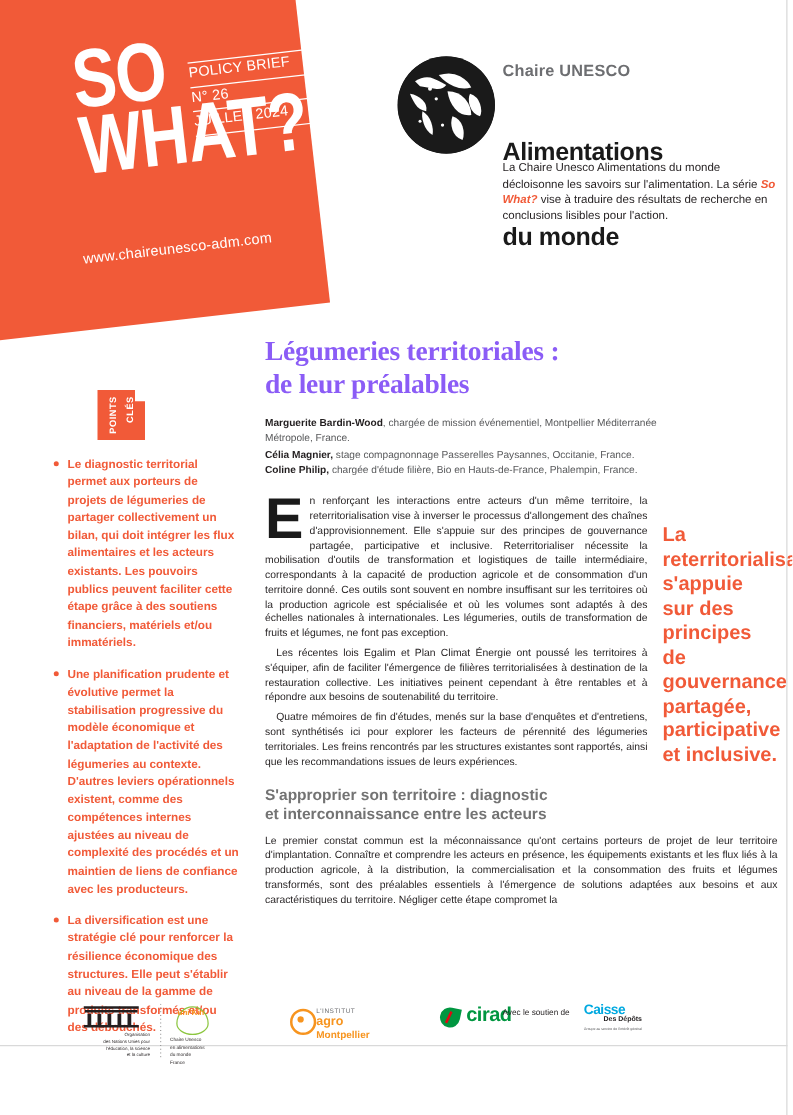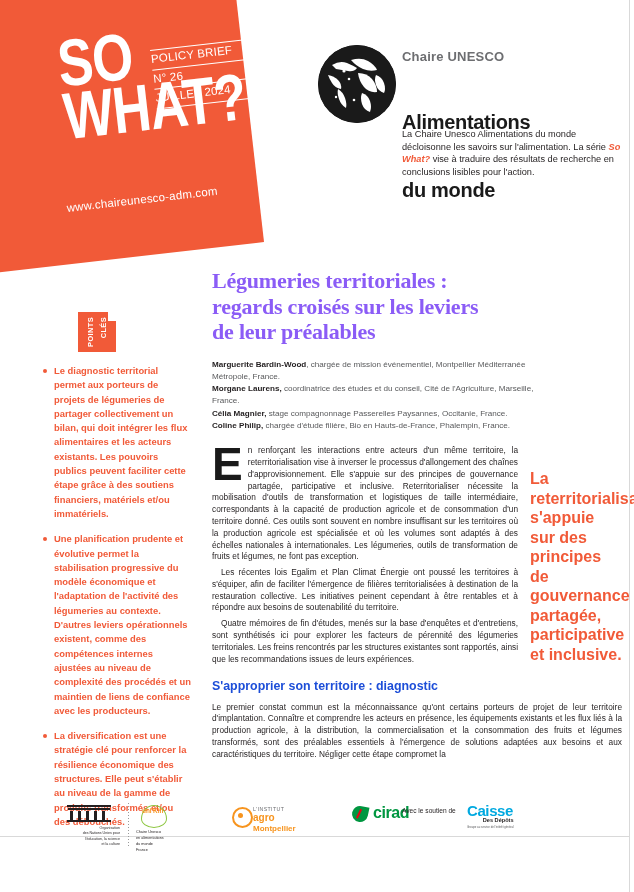--- a/index.html
+++ b/index.html
@@ -141,21 +141,21 @@
     float:right;
     width:92px;
     margin:24px 0 6px 12px;
     color:#f15a38;font-weight:bold;font-size:16px;line-height:1.22;
     font-family:"Liberation Sans",sans-serif;
   }
 
   .sec-head{
     clear:both;
     margin-top:14px;
-    color:#1d4ed8;font-weight:bold;font-size:12.4px;line-height:1.22;
+    color:#737373;font-weight:bold;font-size:12.4px;line-height:1.22;
   }
   .sec-head span{display:block;}
   .sec-body{margin-top:7px;}
 
   
   .footer-rule{position:absolute;left:0;top:836px;width:630px;height:1px;background:#d9d9d9;}
   .footer{position:absolute;left:0;top:803px;width:634px;height:49px;}
 
   .unesco-logo{position:absolute;left:58px;top:2px;width:62px;text-align:center;}
   .temple{width:44px;height:17px;margin:0 auto;position:relative;}
@@ -193,21 +193,21 @@
   .cirad{position:absolute;left:352px;top:3px;}
   .cirad-leaf{
     position:absolute;left:0;top:0;width:16px;height:16px;border-radius:50% 0 50% 50%;
     background:#009640;transform:rotate(12deg);
   }
   .cirad-leaf::after{content:"";position:absolute;left:6px;top:3px;width:2px;height:10px;background:#e30613;transform:rotate(14deg);}
   .cirad-txt{position:absolute;left:21px;top:-2px;font-size:16px;font-weight:bold;color:#009640;letter-spacing:-.4px;}
 
   .soutien{position:absolute;left:402px;top:4px;font-size:6.6px;color:#231f20;}
   .caisse{position:absolute;left:467px;top:0px;}
-  .caisse-l1{font-size:15px;font-weight:bold;color:#00a9e0;letter-spacing:-.4px;line-height:1;}
+  .caisse-l1{font-size:11px;font-weight:bold;color:#00a9e0;letter-spacing:-.4px;line-height:1;}
   .caisse-l2{font-size:5.6px;font-weight:bold;color:#231f20;text-align:right;margin-top:-1px;}
   .caisse-l3{font-size:2.8px;color:#58595b;text-align:right;margin-top:1.5px;}
 </style>
 </head>
 <body>
 
 <div class="page">
 
   <div class="hero-wrap">
     <div class="hero-square"></div>
@@ -265,39 +265,38 @@
   </div>
   <div class="keypoints">
     <div class="kp">Le diagnostic territorial permet aux porteurs de projets de légumeries de partager collectivement un bilan, qui doit intégrer les flux alimentaires et les acteurs existants. Les pouvoirs publics peuvent faciliter cette étape grâce à des soutiens financiers, matériels et/ou immatériels.</div>
     <div class="kp">Une planification prudente et évolutive permet la stabilisation progressive du modèle économique et l'adaptation de l'activité des légumeries au contexte. D'autres leviers opérationnels existent, comme des compétences internes ajustées au niveau de complexité des procédés et un maintien de liens de confiance avec les producteurs.</div>
     <div class="kp">La diversification est une stratégie clé pour renforcer la résilience économique des structures. Elle peut s'établir au niveau de la gamme de produits transformés et/ou des débouchés.</div>
   </div>
 
   <div class="article">
     <div class="art-title">
       <div>Légumeries territoriales :</div>
-      <div>regards croisés sur les leviers</div>
       <div>de leur préalables</div>
     </div>
 
     <div class="authors">
       <div><b>Marguerite Bardin-Wood</b><span>, chargée de mission événementiel, Montpellier Méditerranée Métropole, France.</span></div>
-      <div><b>Morgane Laurens,</b><span> coordinatrice des études et du conseil, Cité de l'Agriculture, Marseille, France.</span></div>
       <div><b>Célia Magnier,</b><span> stage compagnonnage Passerelles Paysannes, Occitanie, France.</span></div>
       <div><b>Coline Philip,</b><span> chargée d'étude filière, Bio en Hauts-de-France, Phalempin, France.</span></div>
     </div>
 
     <div class="body-cols">
       <div class="pullquote">La reterritorialisation s'appuie sur des principes de gouvernance partagée, participative et inclusive.</div>
       <p class="para"><span class="dropcap">E</span><span>n renforçant les interactions entre acteurs d'un même territoire, la reterritorialisation vise à inverser le processus d'allongement des chaînes d'approvisionnement. Elle s'appuie sur des principes de gouvernance partagée, participative et inclusive. Reterritorialiser nécessite la mobilisation d'outils de transformation et logistiques de taille intermédiaire, correspondants à la capacité de production agricole et de consommation d'un territoire donné. Ces outils sont souvent en nombre insuffisant sur les territoires où la production agricole est spécialisée et où les volumes sont adaptés à des échelles nationales à internationales. Les légumeries, outils de transformation de fruits et légumes, ne font pas exception.</span></p>
       <p class="para indent">Les récentes lois Egalim et Plan Climat Énergie ont poussé les territoires à s'équiper, afin de faciliter l'émergence de filières territorialisées à destination de la restauration collective. Les initiatives peinent cependant à être rentables et à répondre aux besoins de soutenabilité du territoire.</p>
       <p class="para indent">Quatre mémoires de fin d'études, menés sur la base d'enquêtes et d'entretiens, sont synthétisés ici pour explorer les facteurs de pérennité des légumeries territoriales. Les freins rencontrés par les structures existantes sont rapportés, ainsi que les recommandations issues de leurs expériences.</p>
 
       <div class="sec-head">
         <span>S'approprier son territoire : diagnostic</span>
+        <span>et interconnaissance entre les acteurs</span>
       </div>
       <p class="para sec-body">Le premier constat commun est la méconnaissance qu'ont certains porteurs de projet de leur territoire d'implantation. Connaître et comprendre les acteurs en présence, les équipements existants et les flux liés à la production agricole, à la distribution, la commercialisation et la consommation des fruits et légumes transformés, sont des préalables essentiels à l'émergence de solutions adaptées aux besoins et aux caractéristiques du territoire. Négliger cette étape compromet la</p>
     </div>
   </div>
 
   <div class="vrule"></div>
 
   <div class="footer-rule"></div>
   <div class="footer">
 

